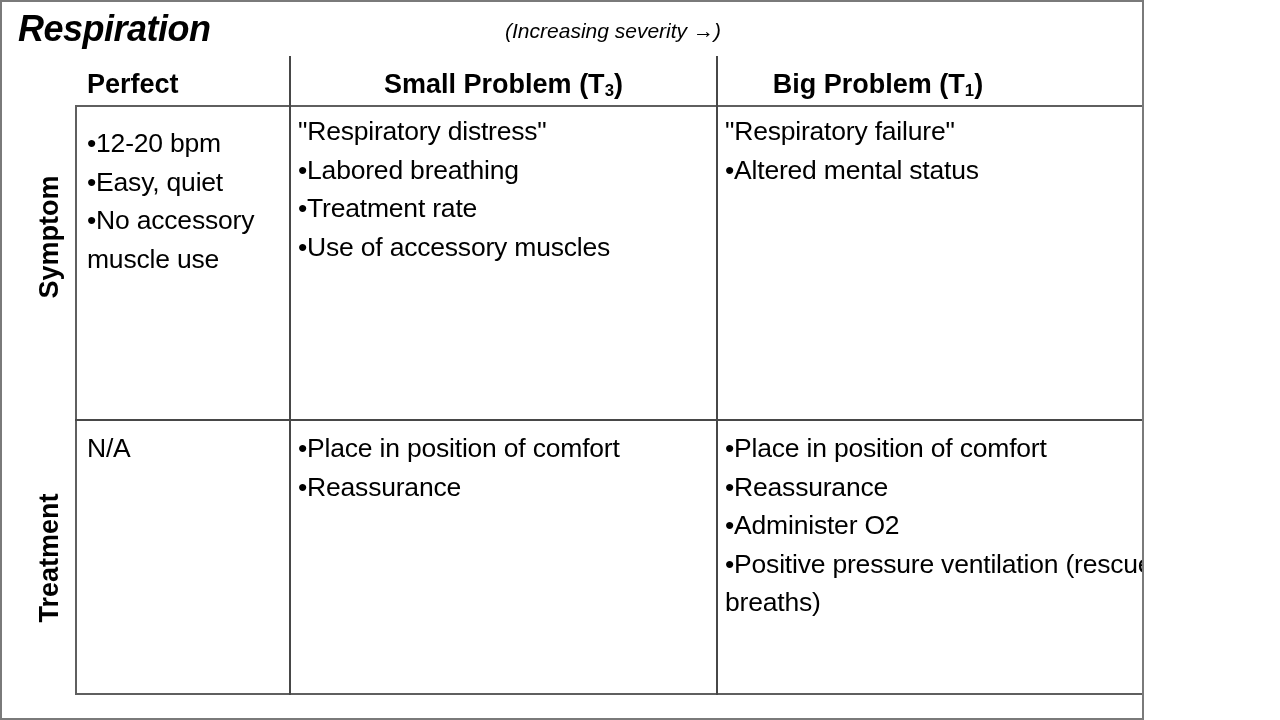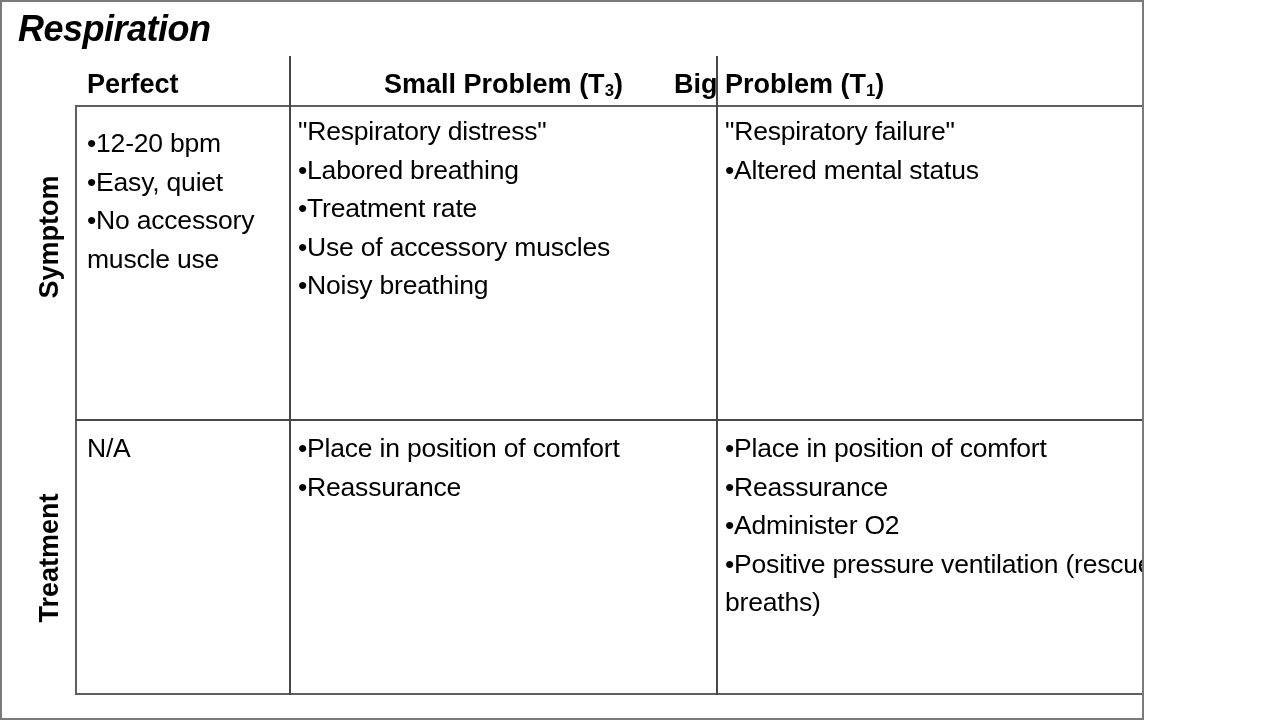--- a/index.html
+++ b/index.html
@@ -49,21 +49,21 @@
     box-sizing: border-box;
   }
   .col-header sub {
     font-size: 0.62em;
     position: relative;
     top: 0.18em;
     vertical-align: baseline;
   }
   .hdr-perfect { left: 73px; width: 215px; padding-left: 12px; text-align: left; }
   .hdr-small   { left: 288px; width: 427px; text-align: center; }
-  .hdr-big     { left: 672px; width: 322px; }
+  .hdr-big     { left: 715px; width: 322px; text-align: center; }
 
   .hdr-divider {
     position: absolute;
     top: 54px;
     height: 49px;
     width: 1.5px;
     background: var(--border-inner, #474747);
   }
   .hdr-div-1 { left: 287px; }
   .hdr-div-2 { left: 714px; }
@@ -139,20 +139,21 @@
     transform: rotate(90deg);
   }
 </style>
 </head>
 <body>
 
 <div class="slide" style="--bg: #ffffff; --text: #000000; --slide-border: #7a7a7a;">
 
   <div class="title">Respiration</div>
 
+  <div class="severity-note">(Increasing severity →)</div>
 
   <div class="col-header hdr-perfect"><span>Perfect</span><sub></sub><span></span></div>
 
   <div class="col-header hdr-small"><span>Small Problem (T</span><sub>3</sub><span>)</span></div>
 
   <div class="col-header hdr-big"><span>Big Problem (T</span><sub>1</sub><span>)</span></div>
 
   <div class="hdr-divider hdr-div-1" style="background: rgb(71, 71, 71);"></div>
   <div class="hdr-divider hdr-div-2" style="background: rgb(71, 71, 71);"></div>
   <div class="hdr-divider hdr-div-3" style="background: rgb(71, 71, 71);"></div>
@@ -170,21 +171,20 @@
   <div class="cell c-sym-perfect">
       <div>•12-20 bpm</div>
       <div>•Easy, quiet</div>
       <div>•No accessory muscle use</div>
     </div>
   <div class="cell c-sym-small">
       <div>"Respiratory distress"</div>
       <div>•Labored breathing</div>
       <div>•Treatment rate</div>
       <div>•Use of accessory muscles</div>
-      <div>•Noisy breathing</div>
     </div>
   <div class="cell c-sym-big">
       <div>"Respiratory failure"</div>
       <div>•Altered mental status</div>
     </div>
   <div class="cell c-trt-perfect">
       <div>N/A</div>
     </div>
   <div class="cell c-trt-small">
       <div>•Place in position of comfort</div>

